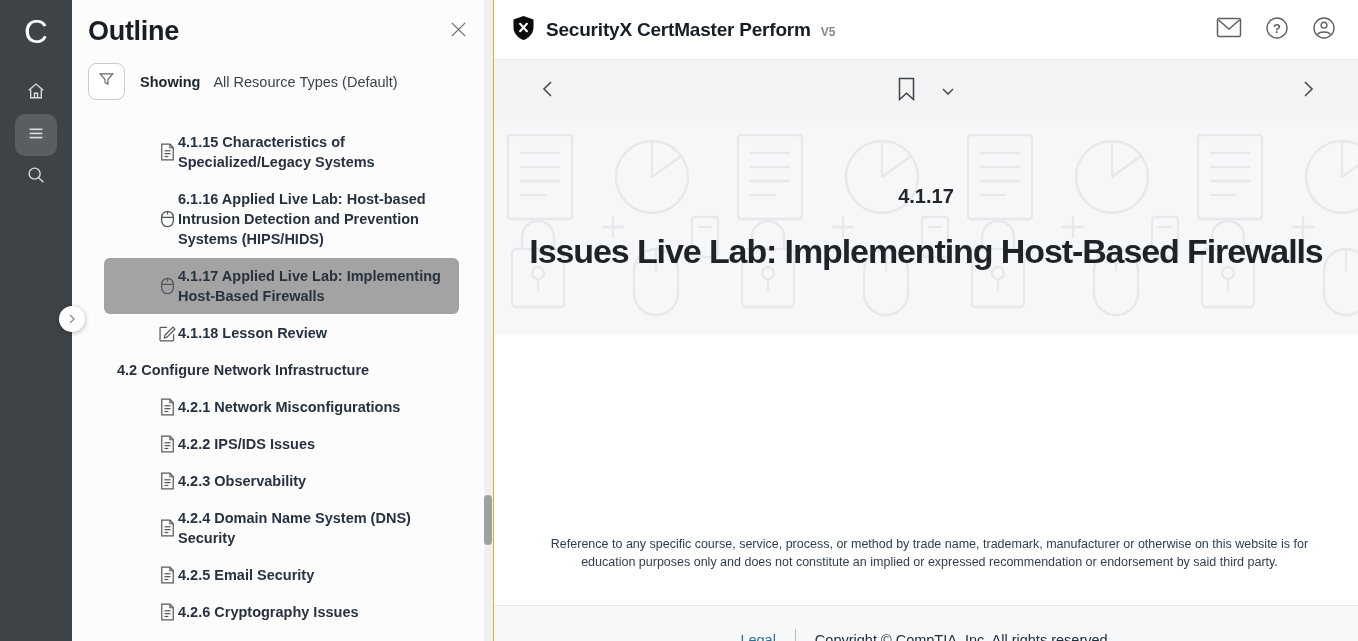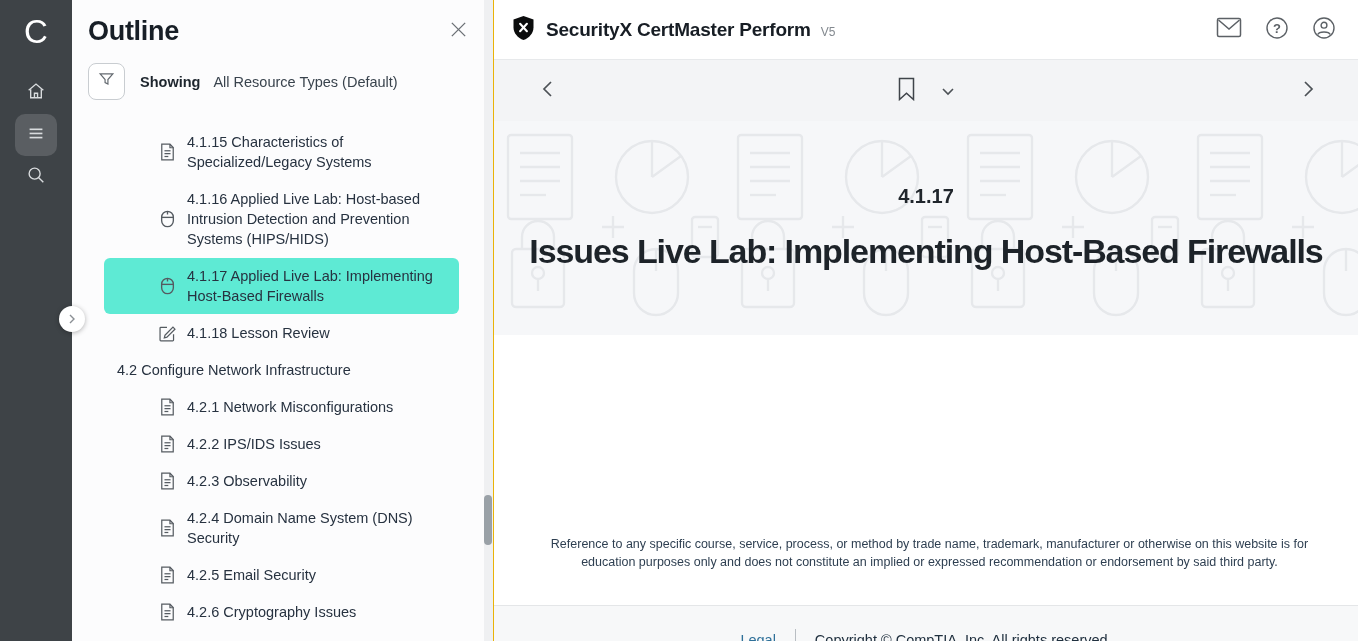--- a/index.html
+++ b/index.html
@@ -21,42 +21,42 @@
   .outline-header { display:flex; align-items:center; justify-content:space-between; padding:16px 22px 6px 16px; }
   .outline-title { font-size:27px; font-weight:700; color:#171e26; letter-spacing:-0.3px; }
   .close-btn { width:26px; height:26px; display:flex; align-items:center; justify-content:center; cursor:pointer; }
   .filter-row { display:flex; align-items:center; padding:10px 16px 8px 16px; }
   .filter-btn { width:37px; height:37px; background:#fff; border:1px solid #c9cdd1; border-radius:8px;
     display:flex; align-items:center; justify-content:center; cursor:pointer; }
   .showing-label { margin-left:15px; font-size:14.5px; font-weight:700; color:#1d252d; }
   .showing-value { margin-left:13px; font-size:14.5px; color:#39434d; }
 
   .o-list { margin-top:16px; padding:0 34px 0 32px; flex:1; overflow:hidden; }
-  .o-row { display:flex; align-items:center; gap:11px; padding:8px 12px; border-radius:6px;
-    font-size:14.5px; font-weight:400; line-height:20px; color:#273240; margin-bottom:1px; cursor:pointer; }
+  .o-row { display:flex; align-items:center; gap:2px; padding:8px 12px; border-radius:6px;
+    font-size:14.5px; font-weight:700; line-height:20px; color:#273240; margin-bottom:1px; cursor:pointer; }
   .o-row.lvl2 { padding-left:54px; }
   .o-row.lvl1 { padding-left:13px; }
-  .o-row.selected { background:#5eead4; }
+  .o-row.selected { background:#a3a3a3; }
   .o-ic { flex-shrink:0; width:18px; height:18px; display:flex; align-items:center; justify-content:center; }
   .o-ic svg { stroke:#555b61; }
 
   .o-scroll-track { position:absolute; top:0; right:0; width:9px; height:100%; background:#eff0f2; }
   .o-scroll-thumb { position:absolute; top:495px; right:1px; width:8px; height:50px; background:#9aa1a7; border-radius:4px; cursor:pointer; }
 
   .panel-toggle { position:absolute; left:59px; top:306px; width:26px; height:26px; background:#fff; border-radius:50%;
     box-shadow:0 1px 5px rgba(0,0,0,.3); display:flex; align-items:center; justify-content:center; cursor:pointer; z-index:6; border:none; }
 
   
   .main { flex:1; min-width:0; display:flex; flex-direction:column; border-left:1px solid #eab308; }
 
   .m-header { height:60px; flex-shrink:0; background:#fff; border-bottom:1px solid #e7e9eb;
     display:flex; align-items:center; padding:0 22px 0 17px; }
   .brand { display:flex; align-items:center; gap:10px; }
   .brand-title { font-size:19px; font-weight:700; color:#171d24; letter-spacing:-0.2px; }
-  .brand-ver { font-size:12px; font-weight:400; color:#83898f; margin-top:5px; }
+  .brand-ver { font-size:12px; font-weight:700; color:#83898f; margin-top:5px; }
   .m-actions { margin-left:auto; display:flex; align-items:center; gap:23px; }
   .hdr-icon { display:flex; align-items:center; justify-content:center; cursor:pointer; }
   .hdr-icon svg { stroke:#5c6166; }
 
   .m-nav { height:61px; flex-shrink:0; background:#f3f4f6; display:flex; align-items:center; position:relative; }
   .nav-prev { margin-left:46px; cursor:pointer; display:flex; }
   .nav-next { margin-left:auto; margin-right:42px; cursor:pointer; display:flex; }
   .bookmark-group { position:absolute; left:50%; transform:translateX(-50%); display:flex; align-items:center; gap:25px; }
   .bm-btn, .bm-caret { cursor:pointer; display:flex; }
 
@@ -150,21 +150,21 @@
           <span class="o-label">4.1.15 Characteristics of Specialized/Legacy Systems</span>
         </div>
         <div class="o-row lvl2">
           <span class="o-ic">
             <svg width="15" height="18" viewBox="0 0 16 20" fill="none" stroke-width="1.5">
               <rect x="1.5" y="1.5" width="13" height="17" rx="6.5"></rect>
               <line x1="1.5" y1="8.2" x2="14.5" y2="8.2"></line>
               <line x1="8" y1="1.5" x2="8" y2="5"></line>
             </svg>
           </span>
-          <span class="o-label">4.1.16 Applied Live Lab: Host-based Intrusion Detection and Prevention Systems (HIPS/HIDS)</span>
+          <span class="o-label">6.1.16 Applied Live Lab: Host-based Intrusion Detection and Prevention Systems (HIPS/HIDS)</span>
         </div>
         <div class="o-row lvl2 selected">
           <span class="o-ic">
             <svg width="15" height="18" viewBox="0 0 16 20" fill="none" stroke-width="1.5">
               <rect x="1.5" y="1.5" width="13" height="17" rx="6.5"></rect>
               <line x1="1.5" y1="8.2" x2="14.5" y2="8.2"></line>
               <line x1="8" y1="1.5" x2="8" y2="5"></line>
             </svg>
           </span>
           <span class="o-label">4.1.17 Applied Live Lab: Implementing Host-Based Firewalls</span>

